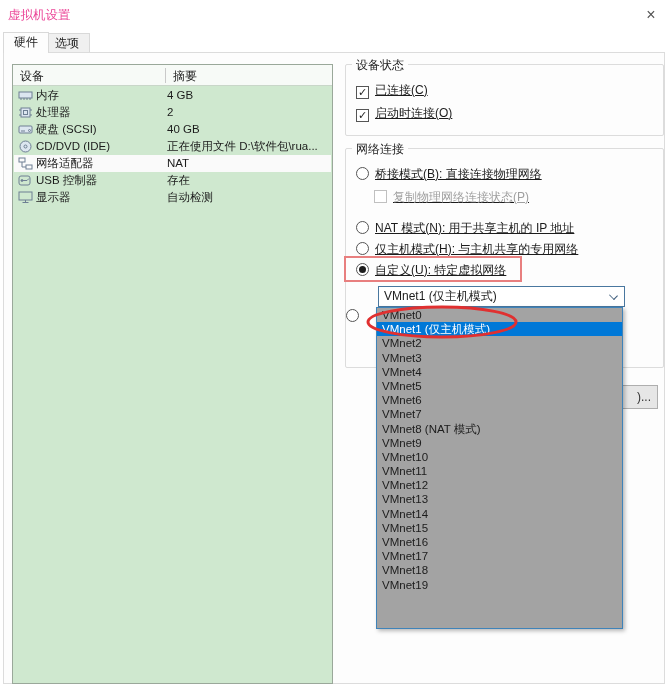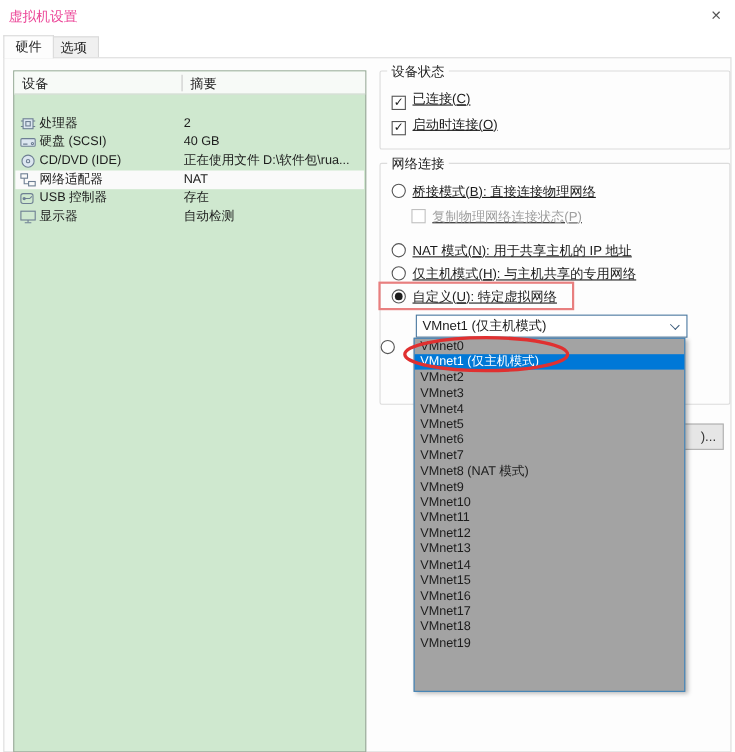--- a/index.html
+++ b/index.html
@@ -108,20 +108,31 @@
 <div class="abs panel"></div>
 
 
 <div class="abs devlist">
   <div class="devhead">
     <span class="h1">设备</span>
     <span class="hdiv"></span>
     <span class="h2">摘要</span>
   </div>
 
+  <div class="drow" style="top:22px;">
+    <span class="dicon"><svg width="15" height="13">
+          <rect class="fl" x="1" y="3" width="13" height="6"></rect>
+          <line class="st" x1="3" y1="9" x2="3" y2="11"></line>
+          <line class="st" x1="6" y1="9" x2="6" y2="11"></line>
+          <line class="st" x1="9" y1="9" x2="9" y2="11"></line>
+          <line class="st" x1="12" y1="9" x2="12" y2="11"></line>
+        </svg></span>
+    <span class="dname">内存</span>
+    <span class="dsum">4 GB</span>
+  </div>
   <div class="drow" style="top:39px;">
     <span class="dicon"><svg width="15" height="13">
           <rect class="fl" x="3" y="2" width="9" height="9"></rect>
           <rect class="st" x="5.5" y="4.5" width="4" height="4"></rect>
           <line class="st" x1="1" y1="4" x2="3" y2="4"></line>
           <line class="st" x1="1" y1="9" x2="3" y2="9"></line>
           <line class="st" x1="12" y1="4" x2="14" y2="4"></line>
           <line class="st" x1="12" y1="9" x2="14" y2="9"></line>
         </svg></span>
     <span class="dname">处理器</span>

